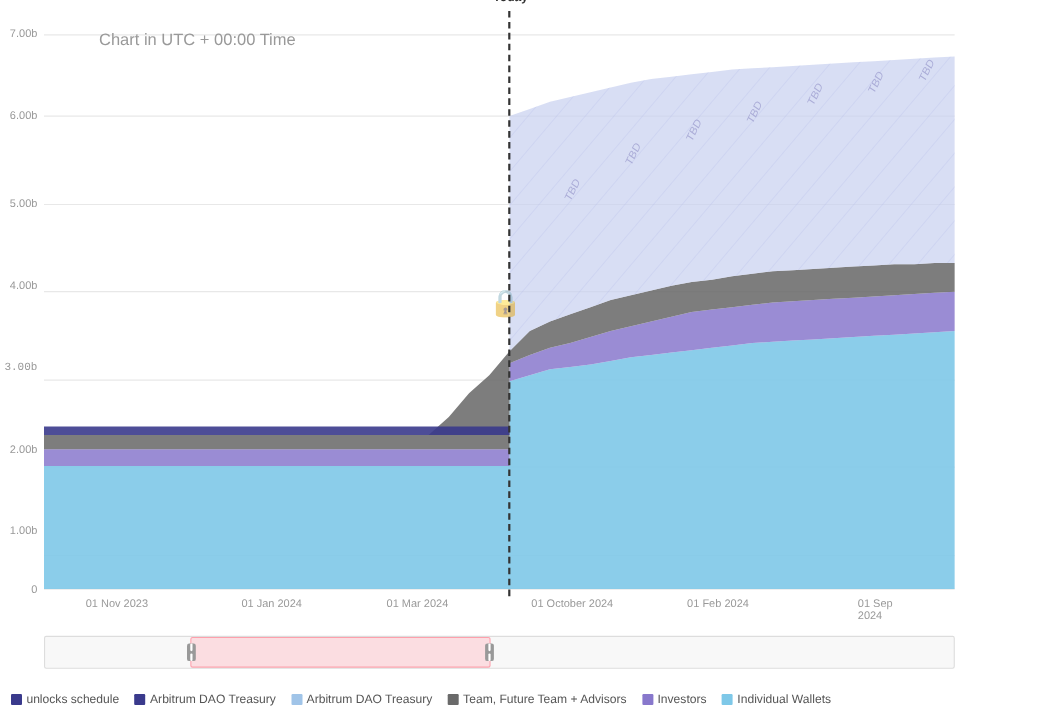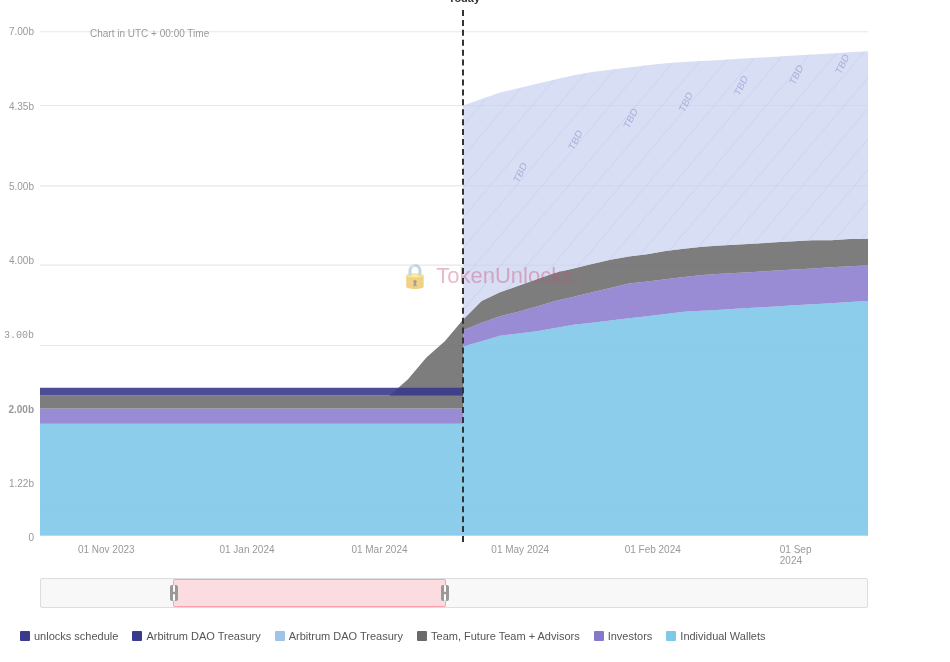--- a/index.html
+++ b/index.html
@@ -26,21 +26,21 @@
       left: 40px;
       right: 10px;
       bottom: 120px;
       background: #fff;
     }
 
     .chart-title {
       position: absolute;
       top: 18px;
       left: 50px;
-      font-size: 10px;
+      font-size: 15px;
       color: #999;
     }
 
     
     .y-axis {
       position: absolute;
       left: 0;
       top: 10px;
       width: 38px;
       bottom: 120px;
@@ -124,21 +124,21 @@
 
     
     .legend {
       position: absolute;
       bottom: 20px;
       left: 0;
       right: 0;
       display: flex;
       flex-wrap: wrap;
       gap: 14px 14px;
-      padding: 0 20px;
+      padding: 0 10px;
       align-items: center;
     }
 
     .legend-item {
       display: flex;
       align-items: center;
       gap: 4px;
     }
 
     .legend-dot {
@@ -209,26 +209,26 @@
       opacity: 0.7;
     }
   </style>
 </head>
 <body>
 
 <div class="chart-container">
 
   <div class="y-axis">
     <div class="y-label" style="top: 4%;">7.00b</div>
-    <div class="y-label" style="top: 18%;">4.35b</div>
+    <div class="y-label" style="top: 18%;">6.00b</div>
     <div class="y-label" style="top: 33%;">5.00b</div>
     <div class="y-label" style="top: 47%;">4.00b</div>
     <div class="y-label" style="top: 61%; font-family: Liberation Mono, monospace;">3.00b</div>
-    <div class="y-label" style="top: 75%; font-weight: bold;">2.00b</div>
-    <div class="y-label" style="top: 89%;">1.22b</div>
+    <div class="y-label" style="top: 75%;">2.00b</div>
+    <div class="y-label" style="top: 89%;">1.00b</div>
     <div class="y-label" style="top: 99%;">0</div>
   </div>
 
   <div class="chart-area">
     <svg class="chart-svg" viewBox="0 0 900 490" preserveAspectRatio="none">
       <defs>
         <pattern id="hatch" patternUnits="userSpaceOnUse" width="20" height="20" patternTransform="rotate(45)">
           <line x1="0" y1="0" x2="0" y2="20" stroke="#b0b8e8" stroke-width="1.5" opacity="0.5"></line>
         </pattern>
         <clipPath id="chart-clip">
@@ -268,29 +268,28 @@
     </svg>
 
     <div class="today-line" style="left: 51%;">
       <span class="today-label">Today</span>
     </div>
 
     <div class="chart-title">Chart in UTC + 00:00 Time</div>
 
     <div class="watermark">
       <span class="watermark-icon">🔒</span>
-      <span>TokenUnlocks.</span>
     </div>
   </div>
 
   <div class="x-axis">
     <span class="x-label" style="left: 8%;">01 Nov 2023</span>
     <span class="x-label" style="left: 25%;">01 Jan 2024</span>
     <span class="x-label" style="left: 41%;">01 Mar 2024</span>
-    <span class="x-label" style="left: 58%;">01 May 2024</span>
+    <span class="x-label" style="left: 58%;">01 October 2024</span>
     <span class="x-label" style="left: 74%;">01 Feb 2024</span>
     <span class="x-label" style="left: 90%; padding-left: 36px;">01 Sep 2024</span>
   </div>
 
   <div class="minimap">
     <div class="minimap-selection" style="left: 16%; width: 33%;">
 
       <div class="minimap-handle" style="left: -4px;">
         <div class="handle-line"></div>
         <div class="handle-line"></div>

